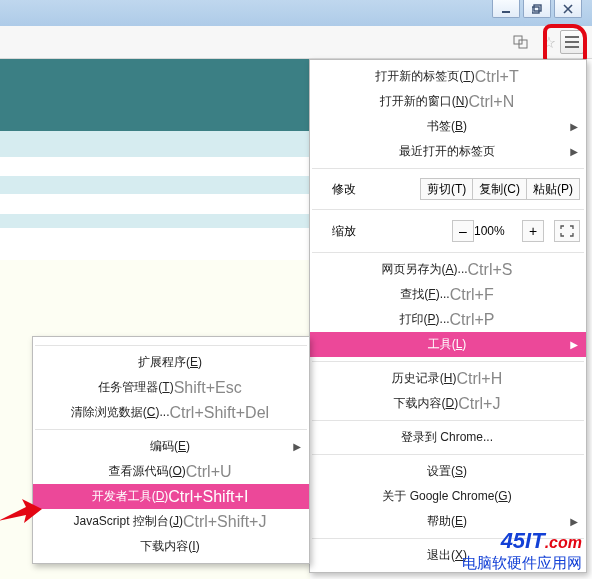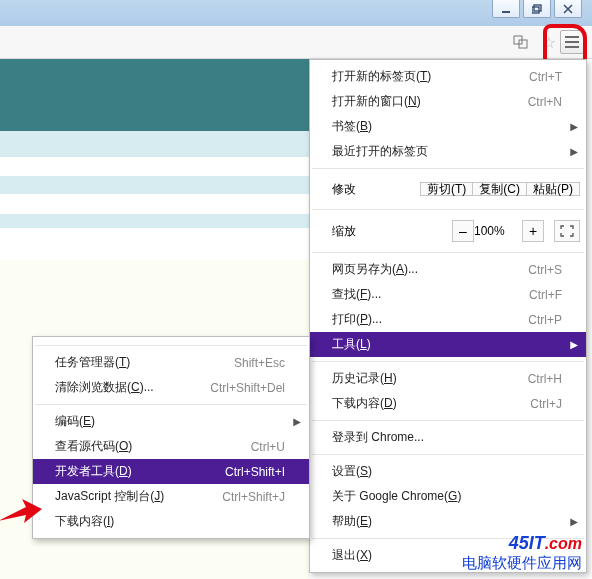--- a/index.html
+++ b/index.html
@@ -19,53 +19,53 @@
 
 
 .bg-teal { position: absolute; top: 59px; left: 0; width: 310px; height: 72px; background: #3b7f84; }
 .bg-lite1 { position: absolute; top: 131px; left: 0; width: 310px; height: 26px; background: #d6ecf0; }
 .bg-lite2 { position: absolute; top: 176px; left: 0; width: 310px; height: 18px; background: #d6ecf0; }
 .bg-lite3 { position: absolute; top: 214px; left: 0; width: 310px; height: 14px; background: #d6ecf0; }
 .bg-cream { position: absolute; top: 260px; left: 0; width: 310px; height: 320px; background: #fdfef3; }
 
 
 .menu { position: absolute; top: 59px; right: 5px; width: 278px; background: #fff; border: 1px solid #bcbcbc; box-shadow: 2px 3px 6px rgba(0,0,0,0.25); padding: 4px 0; }
-.menu .item { height: 25px; display: flex; align-items: center; justify-content: space-between; padding: 0 24px 0 22px; color: #222; position: relative; }
-.menu .item.highlight { background: #4c1d95; color: #fff; }
+.menu .item { height: 25px; display: flex; align-items: center; justify-content: center; padding: 0 24px 0 22px; color: #222; position: relative; }
+.menu .item.highlight { background: #ec4899; color: #fff; }
 .menu .item .label u { text-decoration: underline; }
-.menu .item .shortcut { color: #888; font-size: 12px; }
+.menu .item .shortcut { color: #888; font-size: 16px; }
 .menu .item.highlight .shortcut { color: #fff; }
 .menu .sep { height: 1px; background: #e3e3e3; margin: 4px 2px; }
 .menu .item .chev { position: absolute; right: 8px; font-size: 10px; color: #555; }
 .menu .item.highlight .chev { color: #fff; }
 
 
 .edit-row { height: 32px; display: flex; align-items: center; padding: 0 6px 0 22px; }
 .edit-row .lab { margin-right: 22px; }
 .edit-row .btns { display: flex; margin-left: auto; }
-.edit-row .btn { border: 1px solid #c7c7c7; background: #fafafa; height: 14px; padding: 0 6px; display: flex; align-items: center; font-size: 12px; }
+.edit-row .btn { border: 1px solid #c7c7c7; background: #fafafa; height: 22px; padding: 0 6px; display: flex; align-items: center; font-size: 12px; }
 .edit-row .btn + .btn { border-left: none; }
 
 
 .zoom-row { height: 34px; display: flex; align-items: center; padding: 0 6px 0 22px; }
 .zoom-row .lab { margin-right: auto; }
 .zoom-row .zbtn { width: 22px; height: 22px; border: 1px solid #c7c7c7; background: #fafafa; display: flex; align-items: center; justify-content: center; font-size: 14px; }
 .zoom-row .zval { width: 48px; }
 .zoom-row .full { width: 26px; height: 22px; border: 1px solid #c7c7c7; background: #fafafa; display: flex; align-items: center; justify-content: center; margin-left: 10px; }
 
 
 .submenu { position: absolute; top: 336px; left: 32px; width: 278px; background: #fff; border: 1px solid #bcbcbc; box-shadow: 2px 3px 6px rgba(0,0,0,0.25); padding: 4px 0; }
 
 
 .red-arrow { position: absolute; top: 497px; left: -2px; pointer-events: none; }
 
 
 .watermark { position: absolute; right: 10px; bottom: 6px; text-align: right; }
 .watermark .logo { font-weight: bold; font-style: italic; }
-.watermark .l1 { color: #1340d6; font-size: 18px; }
+.watermark .l1 { color: #1340d6; font-size: 22px; }
 .watermark .l2 { color: #e30613; font-size: 16px; }
 .watermark .sub { color: #1340d6; font-size: 15px; }
 </style>
 </head>
 <body>
 
 <div class="titlebar">
   <div class="winbtn">
       <svg viewBox="0 0 10 10">
         <rect x="1" y="7" width="8" height="2" fill="currentColor"></rect>
@@ -190,20 +190,23 @@
     </div>
   <div class="sep"></div>
   <div class="item">
       <span class="label"><span>退出</span>(<u>X</u>)</span>
     </div>
 </div>
 
 <div class="submenu menu" style="top:336px;">
   <div class="sep"></div>
   <div class="item">
+      <span class="label"><span>扩展程序</span>(<u>E</u>)</span>
+    </div>
+  <div class="item">
       <span class="label"><span>任务管理器</span>(<u>T</u>)</span>
       <span class="shortcut">Shift+Esc</span>
     </div>
   <div class="item">
       <span class="label"><span>清除浏览数据</span>(<u>C</u>)...</span>
       <span class="shortcut">Ctrl+Shift+Del</span>
     </div>
   <div class="sep"></div>
   <div class="item">
       <span class="label"><span>编码</span>(<u>E</u>)</span>

